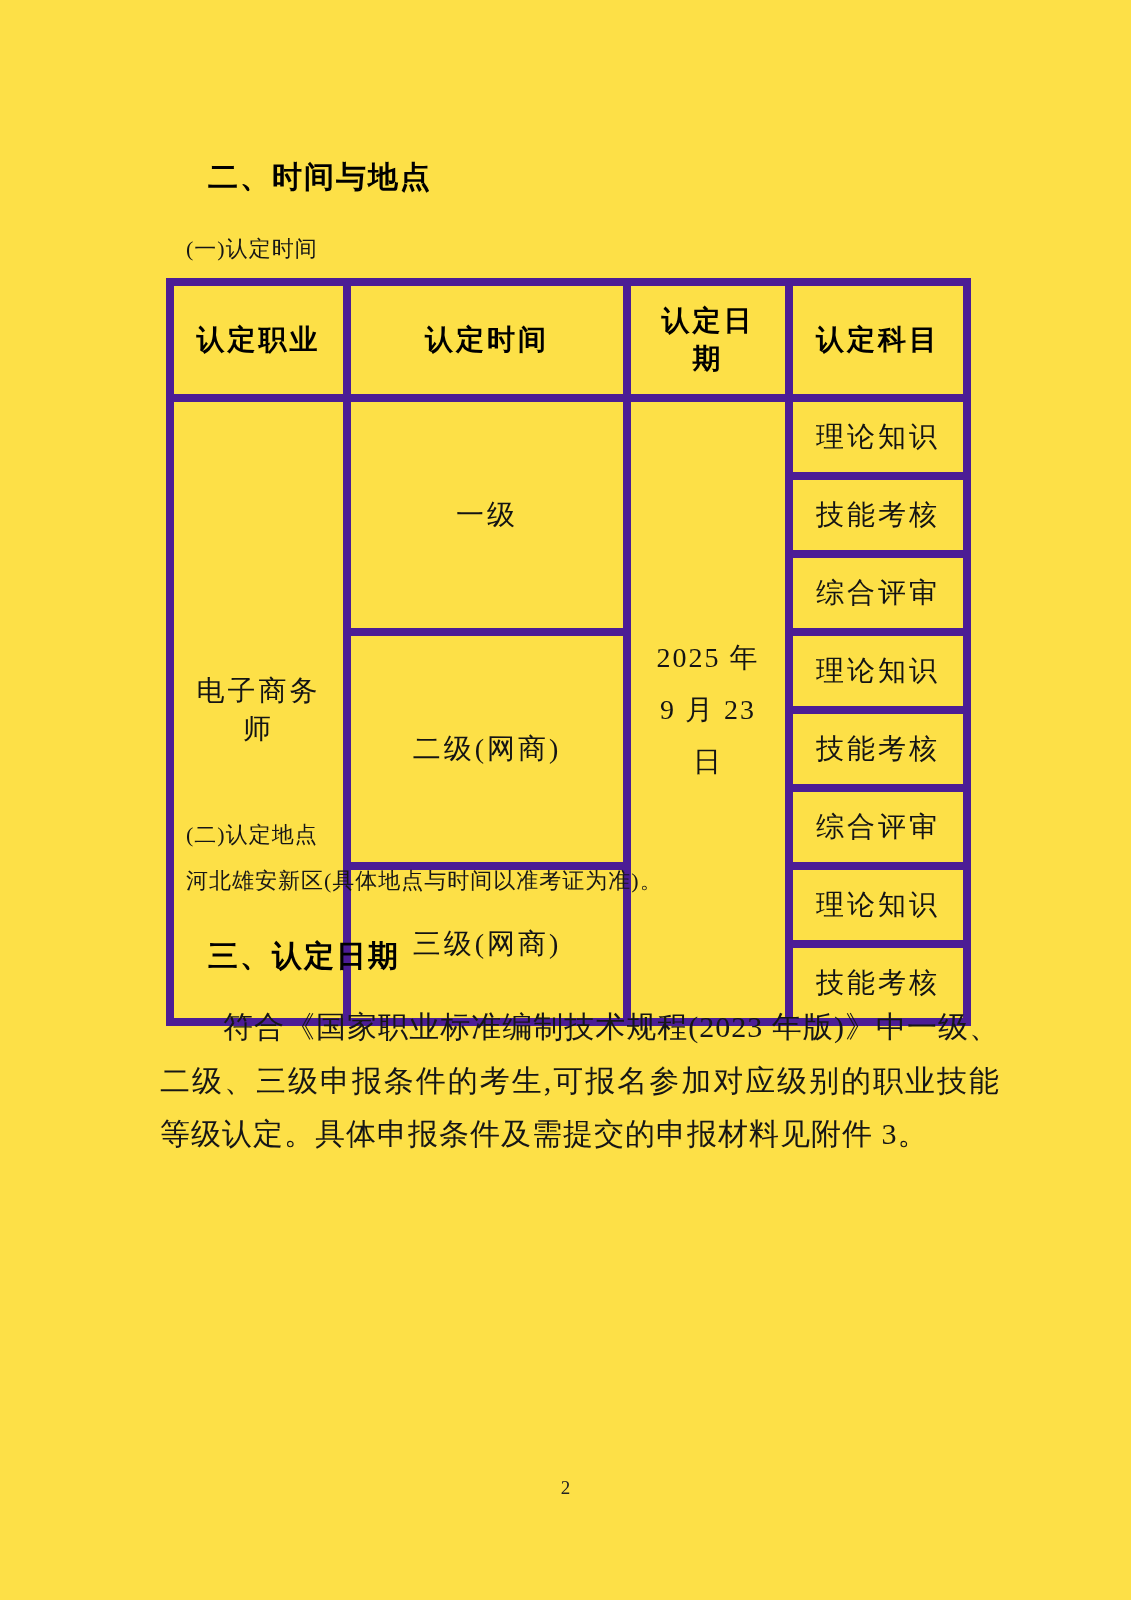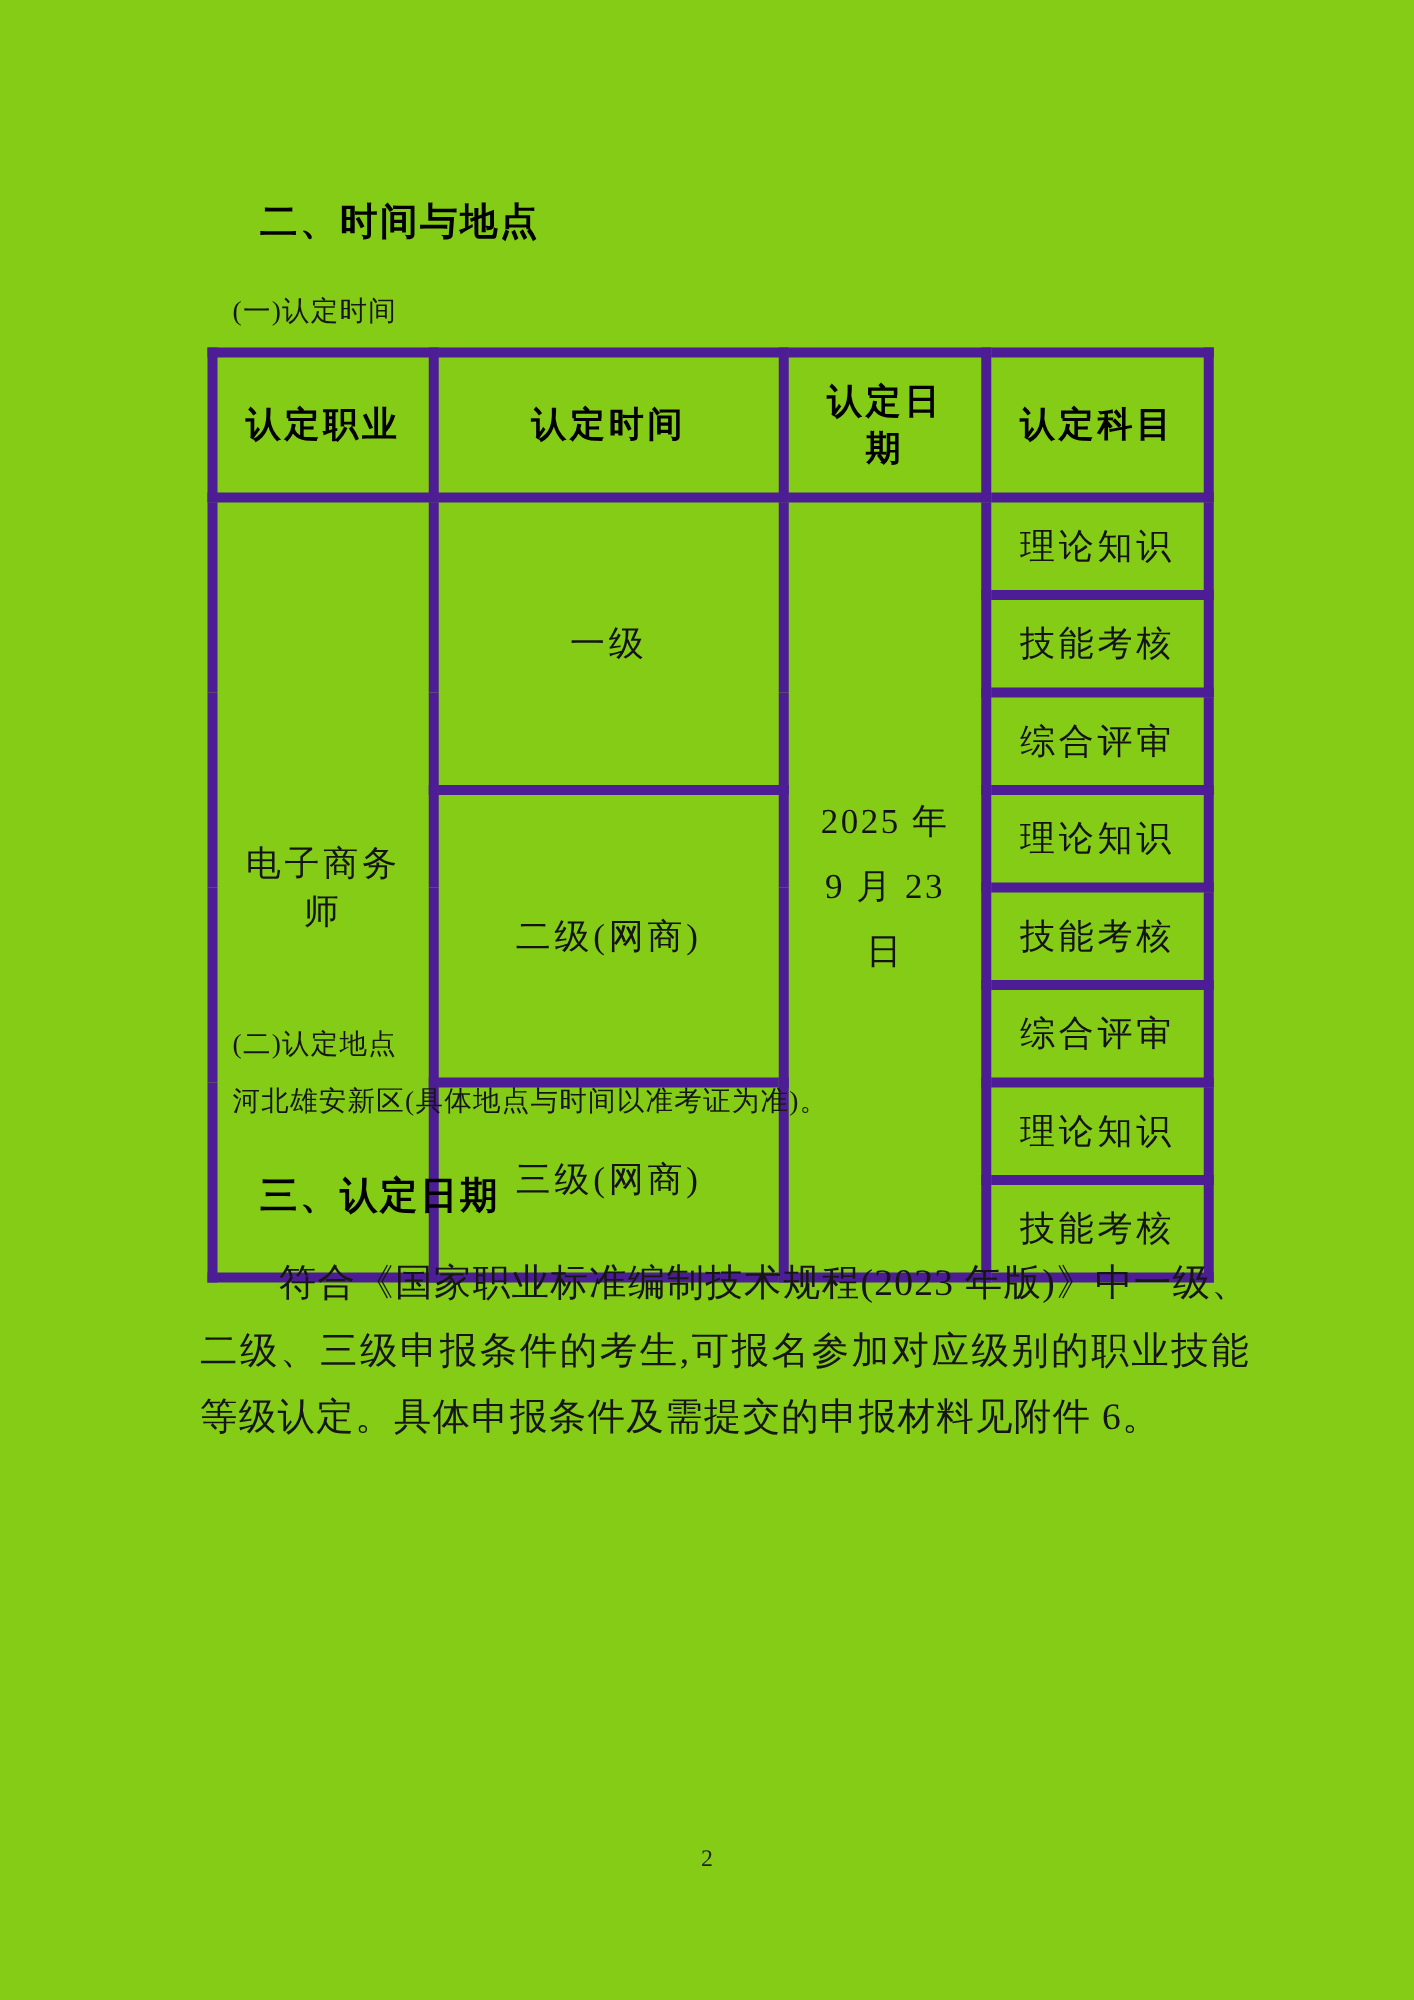--- a/index.html
+++ b/index.html
@@ -2,21 +2,21 @@
 <html><head>
 <meta charset="utf-8">
 <style>
   * { margin: 0; padding: 0; box-sizing: border-box; }
   html, body { background: #e8e8e8; }
   .page {
     position: relative;
     width: 1131px;
     height: 1600px;
     margin: 0 auto;
-    background: #84cc16;
+    background: #fde047;
     font-family: "Liberation Serif", "DejaVu Serif", serif;
     color: #141414;
     overflow: hidden;
   }
   
   .h-main {
     position: absolute;
     font-family: "Liberation Sans", "DejaVu Sans", sans-serif;
     font-weight: 700;
     font-size: 30px;
@@ -163,18 +163,18 @@
 
   <div class="h-sub" id="sub-place">(二)认定地点</div>
 
   <div class="body-line" id="location-line">河北雄安新区(具体地点与时间以准考证为准)。</div>
 
   <div class="h-main" id="heading-conditions">三、认定日期</div>
 
   <div id="conditions-paragraph">
     <div class="p-line first justified">符合《国家职业标准编制技术规程(2023 年版)》中一级、</div>
     <div class="p-line justified">二级、三级申报条件的考生,可报名参加对应级别的职业技能</div>
-    <div class="p-line">等级认定。具体申报条件及需提交的申报材料见附件 6。</div>
+    <div class="p-line">等级认定。具体申报条件及需提交的申报材料见附件 3。</div>
   </div>
 
   <div id="page-number">2</div>
 
 </div>
 
 </body></html>

